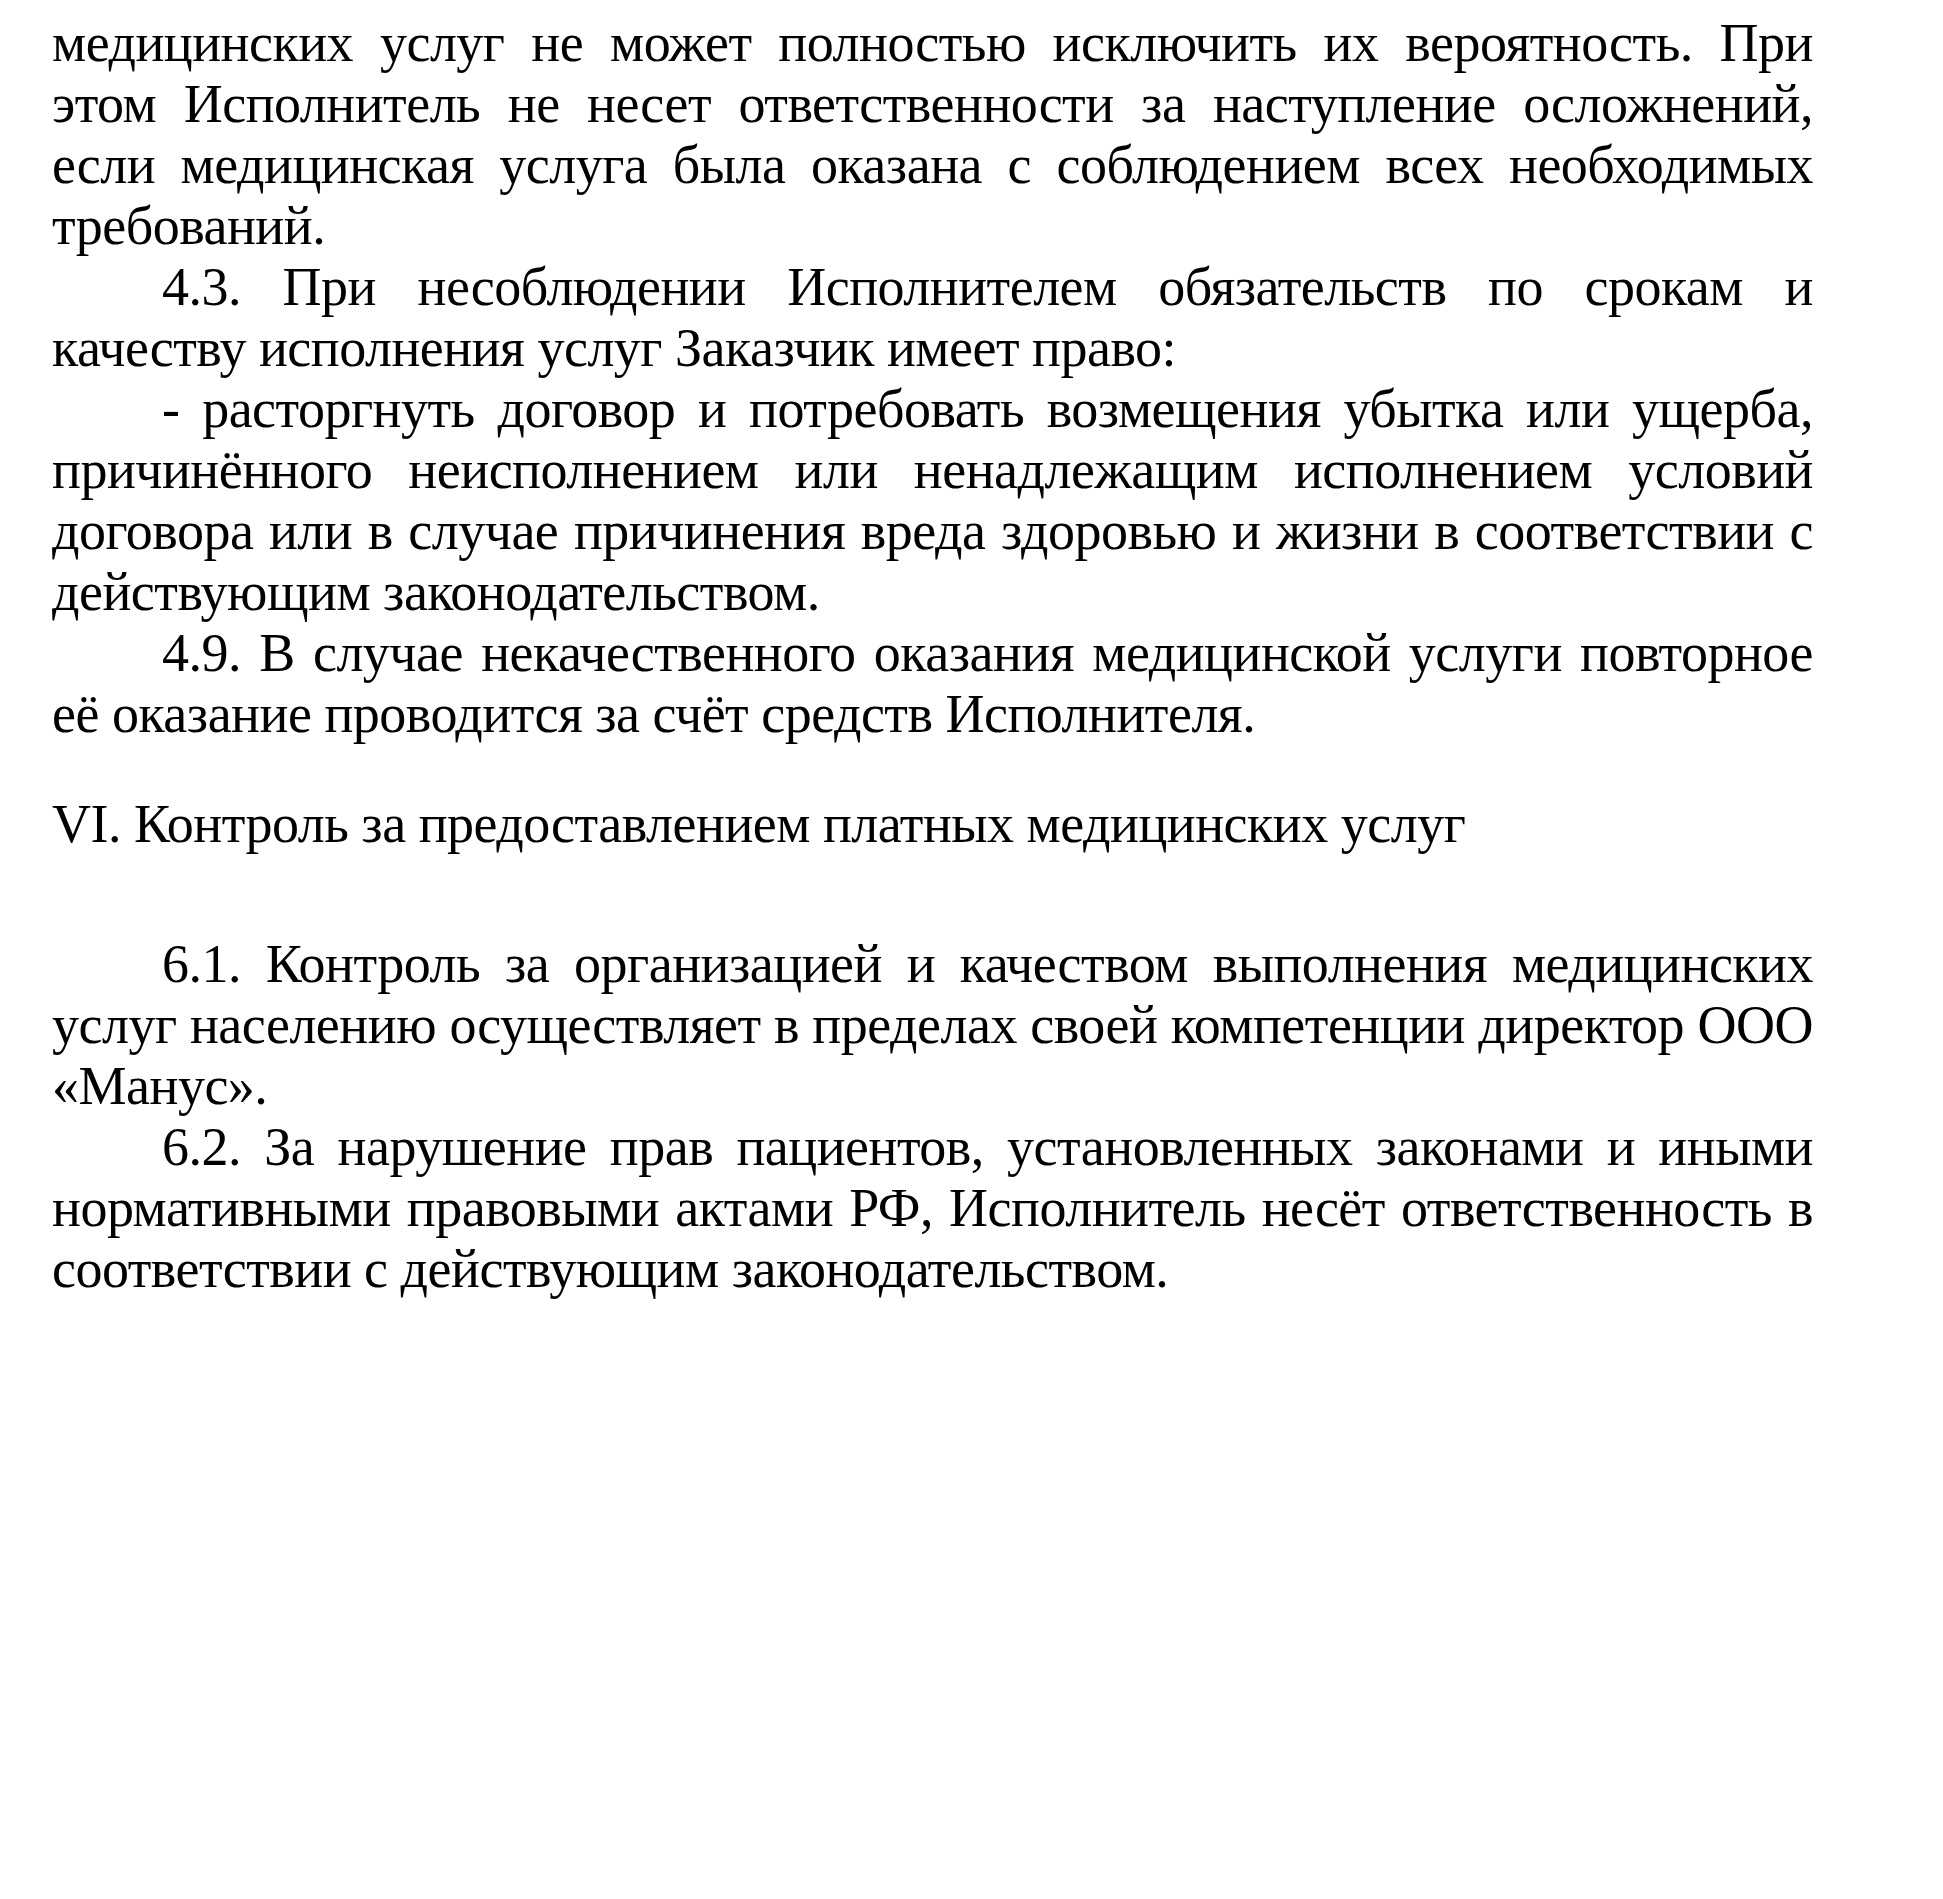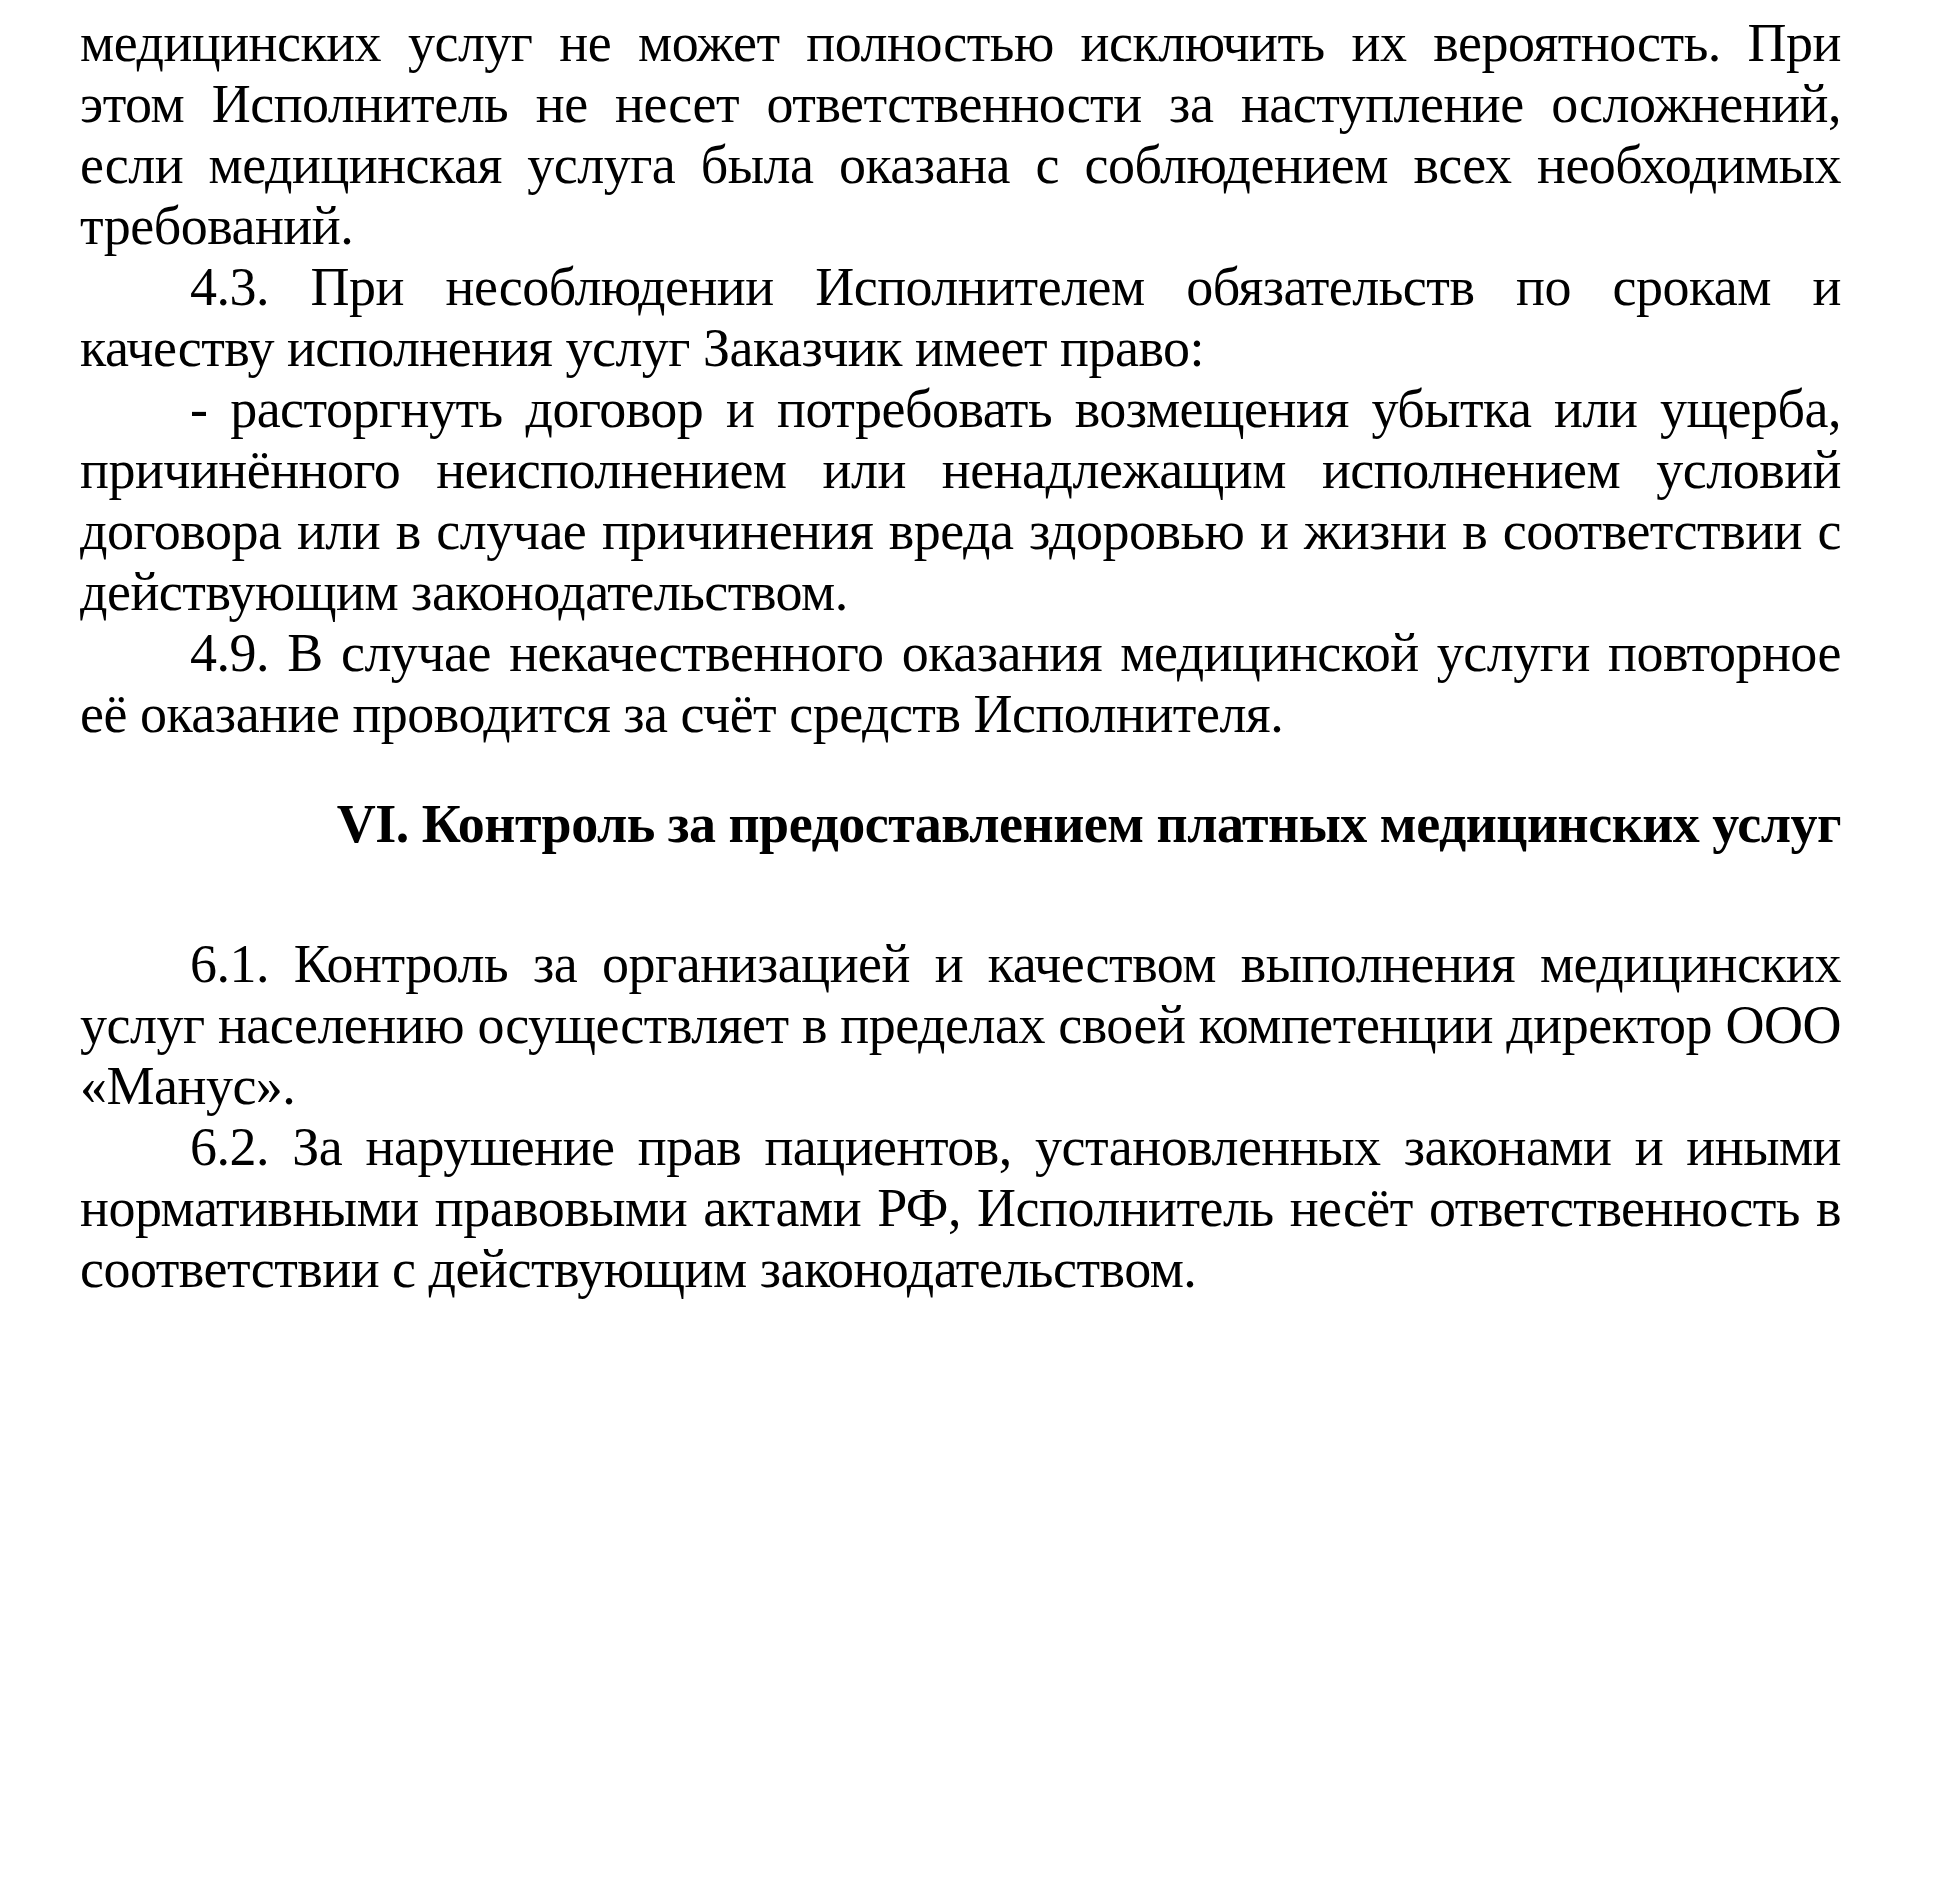--- a/index.html
+++ b/index.html
@@ -15,35 +15,34 @@
     font-family: "Liberation Serif", "DejaVu Serif", serif;
     color: #000000;
   }
   .page {
     position: absolute;
     left: 52px;
     top: 12.7px;
     width: 1761px;
     font-size: 54px;
     line-height: 61px;
-    margin-left: 28px;
   }
   .para {
     margin: 0;
     text-align: justify;
     text-indent: 110px;
     letter-spacing: -0.5px;
   }
   .para.no-indent {
     text-indent: 0;
   }
   .heading {
     margin: 49px 0 79px 0;
-    text-align: right;
-    font-weight: bold;
+    text-align: left;
+    font-weight: normal;
     text-indent: 0;
     letter-spacing: -0.5px;
   }
 </style>
 </head>
 <body>
 
 <div class="page">
   <p class="para no-indent">медицинских услуг не может полностью исключить их вероятность. При этом Исполнитель не несет ответственности за наступление осложнений, если медицинская услуга была оказана с соблюдением всех необходимых требований.</p>
   <p class="para">4.3. При несоблюдении Исполнителем обязательств по срокам и качеству исполнения услуг Заказчик имеет право:</p>

